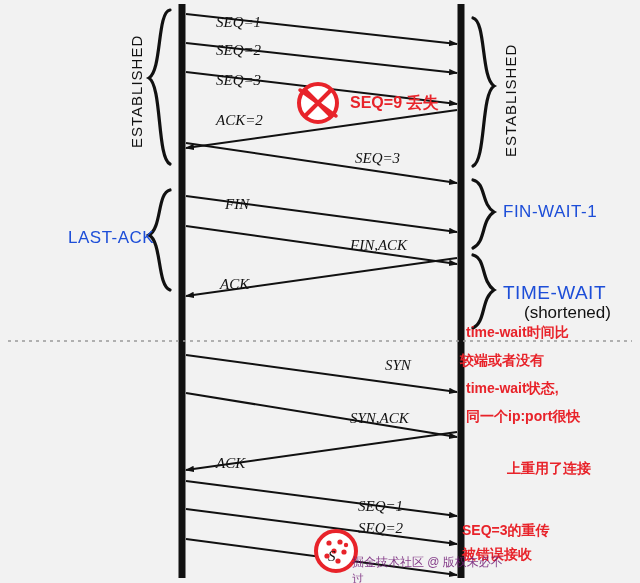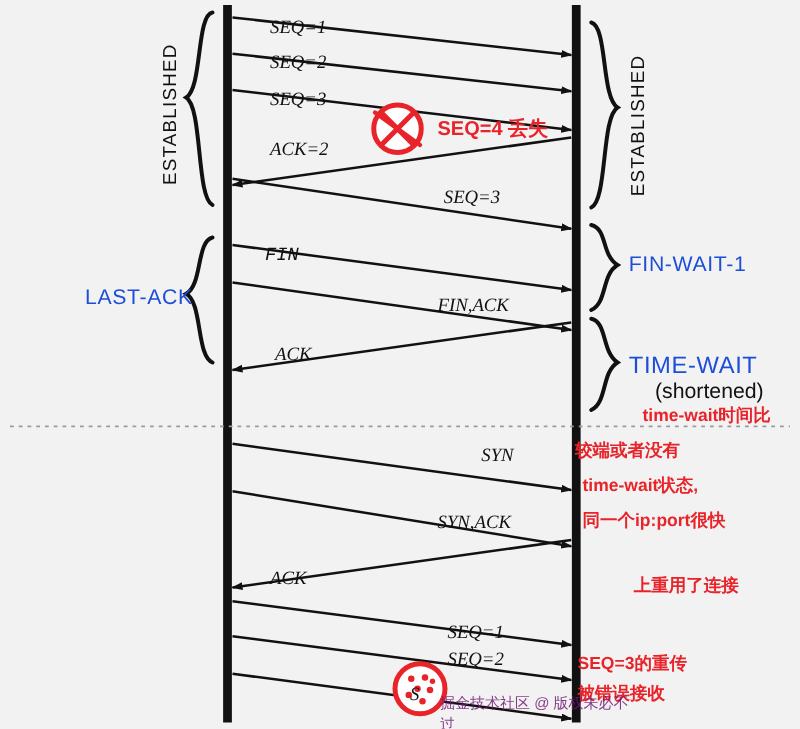--- a/index.html
+++ b/index.html
@@ -123,43 +123,43 @@
       <path d="M473,255 C486,258 481,281 494,290 C481,298 486,322 473,328"></path>
     </g>
   </svg>
 
   <div class="lbl arrow-lbl" style="left:216px;top:14px;">SEQ=1</div>
   <div class="lbl arrow-lbl" style="left:216px;top:42px;">SEQ=2</div>
   <div class="lbl arrow-lbl" style="left:216px;top:72px;">SEQ=3</div>
   <div class="lbl arrow-lbl" style="left:216px;top:112px;">ACK=2</div>
   <div class="lbl arrow-lbl" style="left:355px;top:150px;">SEQ=3</div>
 
-  <div class="lbl arrow-lbl" style="left:212px;top:196px;font-family:Liberation Mono, monospace;">FIN</div>
+  <div class="lbl arrow-lbl" style="left:225px;top:196px;">FIN</div>
   <div class="lbl arrow-lbl" style="left:350px;top:237px;">FIN,ACK</div>
   <div class="lbl arrow-lbl" style="left:220px;top:276px;">ACK</div>
 
   <div class="lbl arrow-lbl" style="left:385px;top:357px;">SYN</div>
   <div class="lbl arrow-lbl" style="left:350px;top:410px;">SYN,ACK</div>
   <div class="lbl arrow-lbl" style="left:216px;top:455px;">ACK</div>
 
   <div class="lbl arrow-lbl" style="left:358px;top:498px;">SEQ=1</div>
   <div class="lbl arrow-lbl" style="left:358px;top:520px;">SEQ=2</div>
   <div class="lbl arrow-lbl" style="left:328px;top:548px;">S</div>
 
   <div class="lbl vert" style="left:128px;top:28px;height:120px;">ESTABLISHED</div>
   <div class="lbl state" style="left:44px;top:228px;margin-left:24px;">LAST-ACK</div>
 
   <div class="lbl vert" style="left:502px;top:32px;height:125px;">ESTABLISHED</div>
   <div class="lbl state" style="left:503px;top:202px;">FIN-WAIT-1</div>
   <div class="lbl state" style="left:503px;top:282px;font-size:19px;text-align:center;">TIME-WAIT</div>
   <div class="lbl state-small" style="left:524px;top:303px;">(shortened)</div>
 
-  <div class="lbl red" style="left:350px;top:93px;font-size:16px;">SEQ=4 丢失</div>
+  <div class="lbl red" style="left:350px;top:93px;font-size:16px;">SEQ=9 丢失</div>
 
-  <div class="lbl redsmall" style="left:466px;top:324px;margin-left:48px;">time-wait时间比</div>
+  <div class="lbl redsmall" style="left:466px;top:324px;">time-wait时间比</div>
   <div class="lbl redsmall" style="left:460px;top:352px;">较端或者没有</div>
   <div class="lbl redsmall" style="left:466px;top:380px;">time-wait状态,</div>
   <div class="lbl redsmall" style="left:466px;top:408px;">同一个ip:port很快</div>
   <div class="lbl redsmall" style="left:466px;top:460px;padding-left:41px;">上重用了连接</div>
 
   <div class="lbl redsmall" style="left:462px;top:522px;">SEQ=3的重传</div>
   <div class="lbl redsmall" style="left:462px;top:546px;">被错误接收</div>
 
   <div class="watermark" style="left:352px;top:554px;">掘金技术社区 @ 版权未必不过</div>
 </div>

